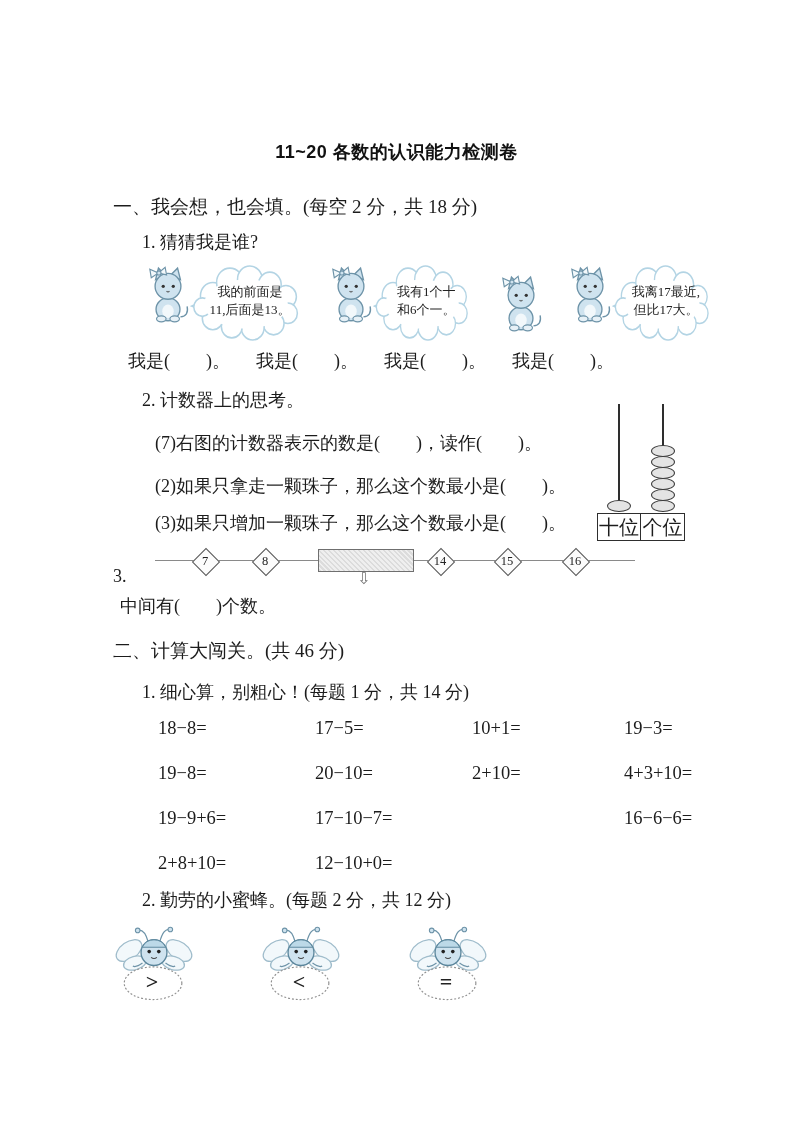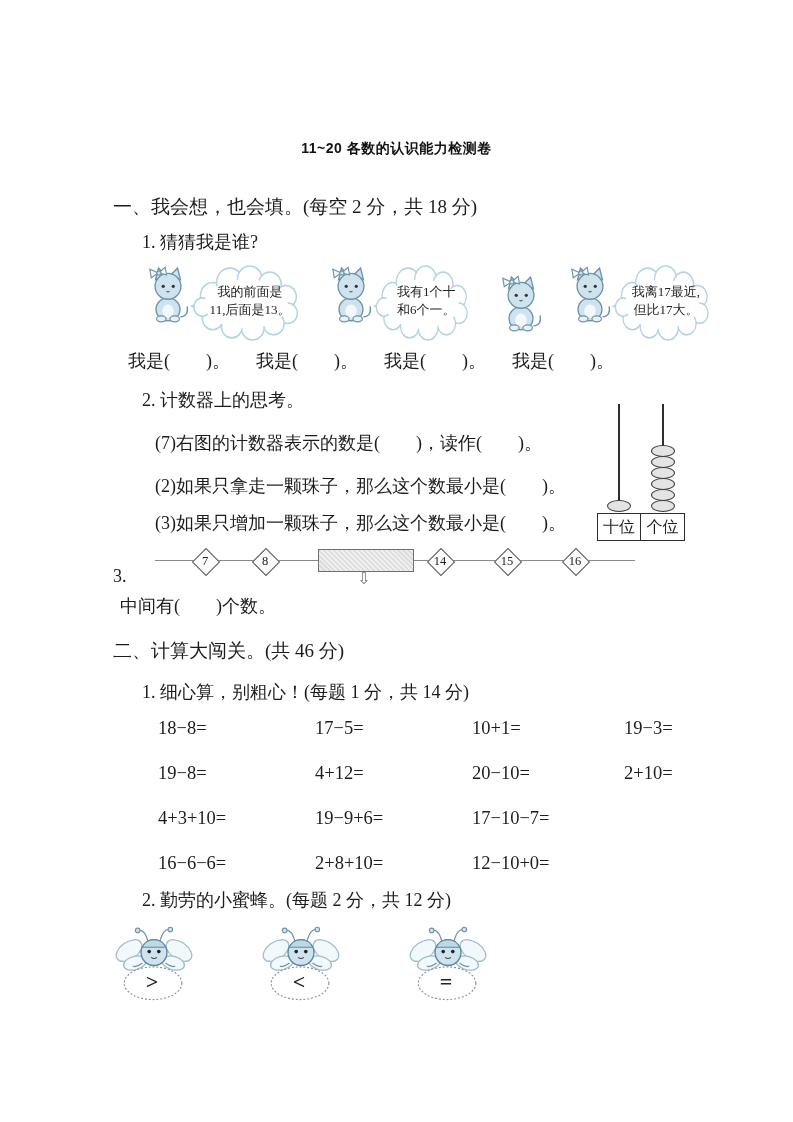--- a/index.html
+++ b/index.html
@@ -5,21 +5,21 @@
   html,body{margin:0;padding:0;}
   body{
     width:793px;height:1122px;position:relative;background:#ffffff;
     font-family:"Liberation Serif","DejaVu Serif",serif;color:#1c1c1c;
     overflow:hidden;
   }
   .abs{position:absolute;}
   .page-title{
     left:0;top:140px;width:793px;text-align:center;
     font-family:"Liberation Sans","DejaVu Sans",sans-serif;
-    font-weight:bold;font-size:14px;letter-spacing:0.5px;color:#111;
+    font-weight:bold;font-size:18px;letter-spacing:0.5px;color:#111;
   }
   .sec-heading{font-size:19px;}
   .q-label{font-size:18px;}
   .q-item{font-size:18px;}
 
   
   .cats-row{left:146px;top:260px;width:568px;height:86px;display:flex;justify-content:space-between;align-items:center;}
   .cat-unit{display:flex;}
   .bubble{position:relative;height:76px;}
   .bubble svg.cloud{position:absolute;left:0;top:0;width:100%;height:100%;}
@@ -36,21 +36,21 @@
   
   .abacus{left:597px;top:404px;width:92px;height:137px;}
   .rod{position:absolute;top:0;bottom:29px;width:2px;background:#2e2e2e;}
   .rod-tens{left:21px;} .rod-ones{left:65px;}
   .bead-stack{position:absolute;bottom:29px;width:26px;display:flex;flex-direction:column;justify-content:flex-end;align-items:center;top:0;}
   .stack-tens{left:9px;} .stack-ones{left:53px;}
   .bead{width:24px;height:12px;border:1.2px solid #3a3a3a;border-radius:50%;
         background:#e4e4e4;margin-top:-1px;box-sizing:border-box;}
   .abacus-boxes{position:absolute;left:0;bottom:0;display:flex;}
   .abacus-box{width:44px;height:28px;border:1.5px solid #2e2e2e;box-sizing:border-box;
-        display:flex;align-items:center;justify-content:center;font-size:16px;background:#fff;}
+        display:flex;align-items:center;justify-content:center;font-size:20px;background:#fff;}
   .abacus-box + .abacus-box{border-left:none;}
 
   
   .numline{left:155px;top:545px;width:480px;height:46px;}
   .nl-line{position:absolute;left:0;right:0;top:15px;border-top:1.5px solid #8a8a8a;}
   .dia{position:absolute;top:3px;width:26px;height:26px;}
   .dia-sq{position:absolute;left:4px;top:4px;width:18px;height:18px;background:#fcfcfc;
         border:1px solid #555;transform:rotate(45deg);}
   .dia-num{position:absolute;left:0;top:0;width:26px;height:26px;display:flex;align-items:center;
         justify-content:center;font-size:12.5px;color:#222;}
@@ -253,21 +253,20 @@
 
 <div class="abs sec-heading" style="left:113px;top:638px;">二、计算大闯关。(共 46 分)</div>
 <div class="abs q-label" style="left:142px;top:680px;">1. 细心算，别粗心！(每题 1 分，共 14 分)</div>
 
 <div class="abs calc-grid">
   <div class="calc-cell">18−8=</div>
   <div class="calc-cell">17−5=</div>
   <div class="calc-cell">10+1=</div>
   <div class="calc-cell">19−3=</div>
   <div class="calc-cell">19−8=</div>
-  <div class="calc-cell">4+12=</div>
   <div class="calc-cell">20−10=</div>
   <div class="calc-cell">2+10=</div>
   <div class="calc-cell">4+3+10=</div>
   <div class="calc-cell">19−9+6=</div>
   <div class="calc-cell">17−10−7=</div>
   <div class="calc-cell"></div>
   <div class="calc-cell">16−6−6=</div>
   <div class="calc-cell">2+8+10=</div>
   <div class="calc-cell">12−10+0=</div>
   <div class="calc-cell"></div>

